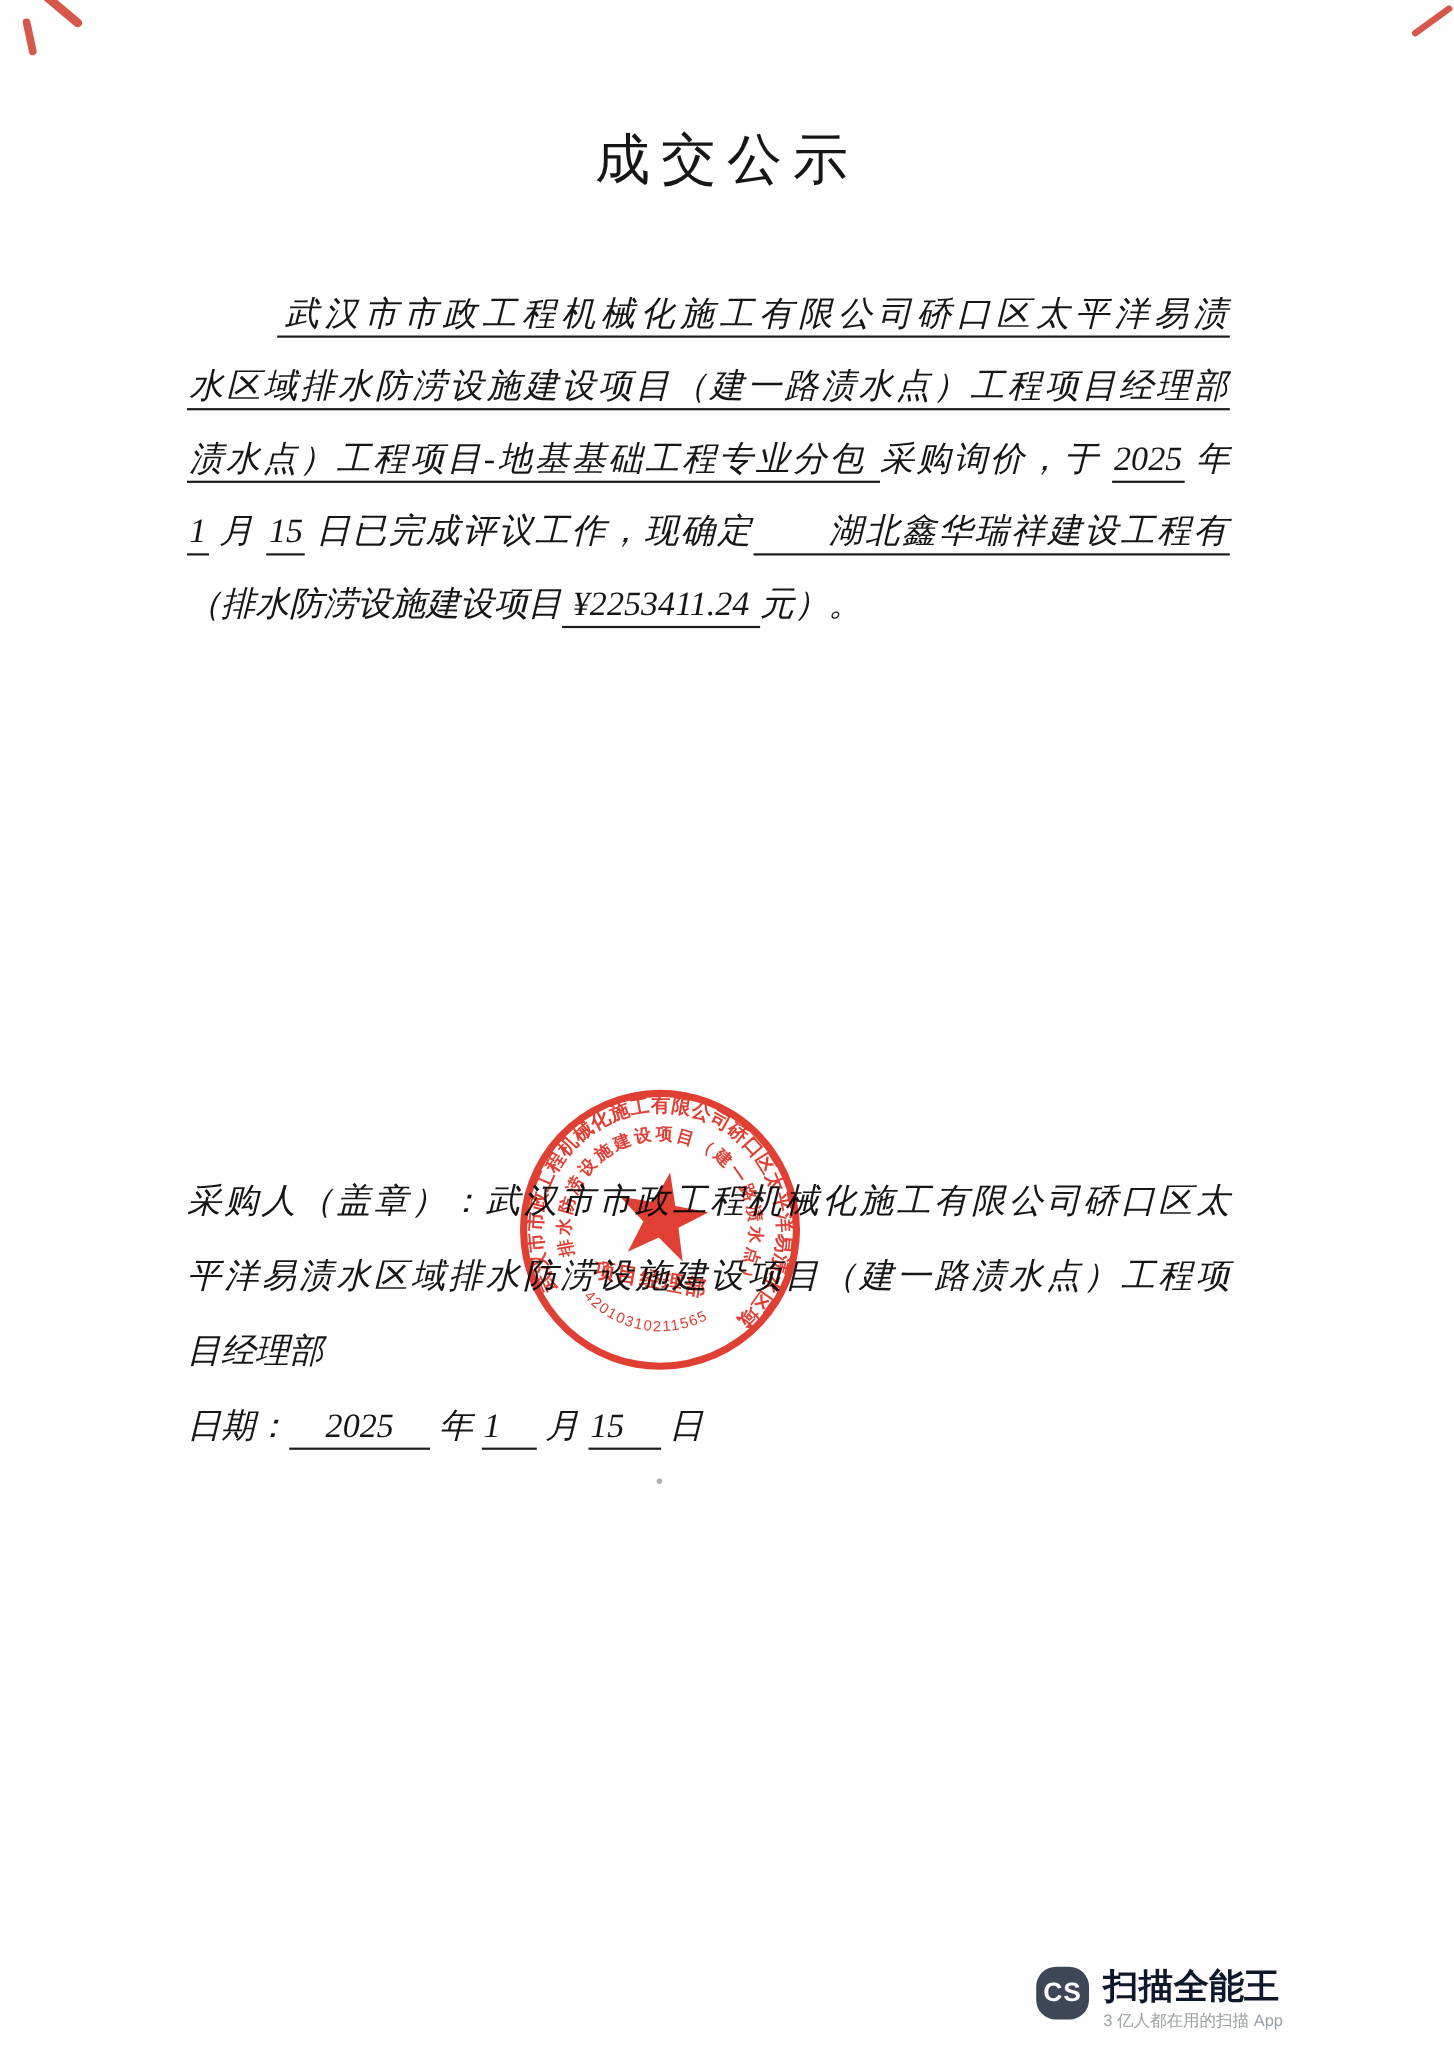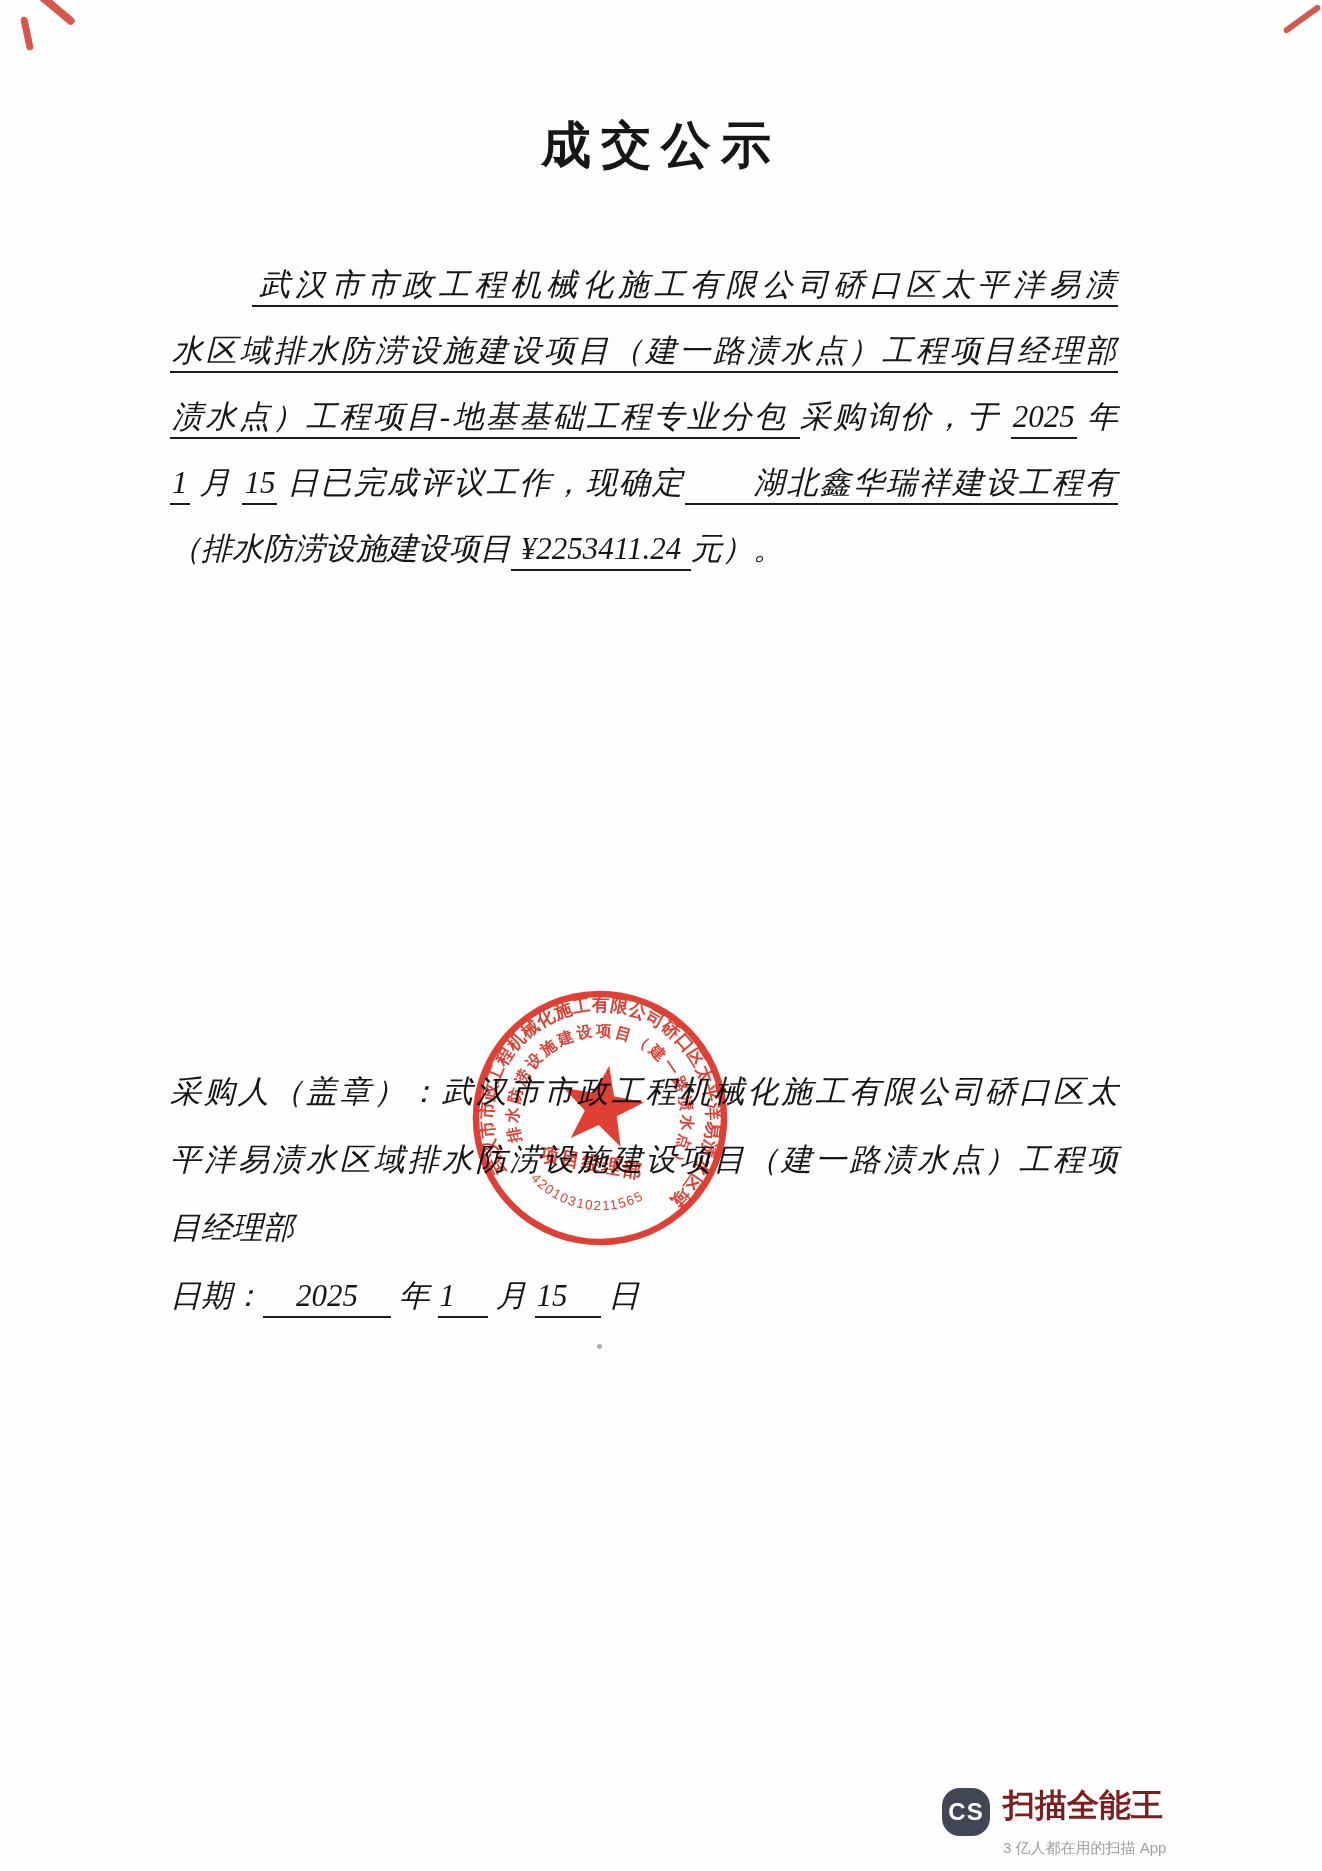--- a/index.html
+++ b/index.html
@@ -3,21 +3,21 @@
 <meta charset="utf-8">
 <style>
   * { margin:0; padding:0; box-sizing:border-box; }
   html,body { background:#ffffff; }
   .page {
     position:relative; width:1322px; height:1871px; background:#fefefe;
     font-family:"Liberation Serif","DejaVu Serif",serif; color:#161616; overflow:hidden;
   }
   .doc-title {
     position:absolute; top:112px; left:0; width:100%; text-align:center;
-    font-size:50px; font-weight:bold; letter-spacing:10px;
+    font-size:50px; font-weight:normal; letter-spacing:10px;
   }
   .textblock { position:absolute; left:170px; width:948px;font-style:italic; }
   .line { height:66px; line-height:66px; font-size:31px; white-space:pre-wrap; }
   .jl { text-align:justify; text-align-last:justify; text-justify:inter-character; }
   .p3line { height:68px; line-height:68px; font-size:31px; white-space:pre-wrap; }
   .u { border-bottom:2px solid #1c1c1c; padding:0 2px 3px 2px; }
   .indent2 { display:inline-block; width:82px; }
   .para2 { top:788px; text-indent:84px; }
   
   .pen { position:absolute; background:#cf3a2b; border-radius:4px; opacity:.85; }
@@ -33,22 +33,22 @@
   }
   
   .watermark { position:absolute; left:942px; top:1788px; display:flex; align-items:flex-start;
                font-family:"Liberation Sans","DejaVu Sans",sans-serif; }
   .wm-icon {
     width:48px; height:48px; border-radius:18px; background:#3f4756; color:#ffffff;
     font-weight:bold; font-size:24px; display:flex; align-items:center; justify-content:center;
     letter-spacing:1px;
   }
   .wm-text { margin-left:13px; }
-  .wm-name { font-size:32px; font-weight:bold; color:#7f1d1d; line-height:34px; }
-  .wm-tagline { font-size:15px; color:#9aa0a6; margin-top:17px; }
+  .wm-name { font-size:32px; font-weight:bold; color:#0f172a; line-height:34px; }
+  .wm-tagline { font-size:15px; color:#9aa0a6; margin-top:6px; }
 </style>
 </head>
 <body>
 
 <div class="page">
 
   <div class="pen pen1"></div>
   <div class="pen pen2"></div>
   <div class="pen pen3"></div>
   <div class="speck"></div>

